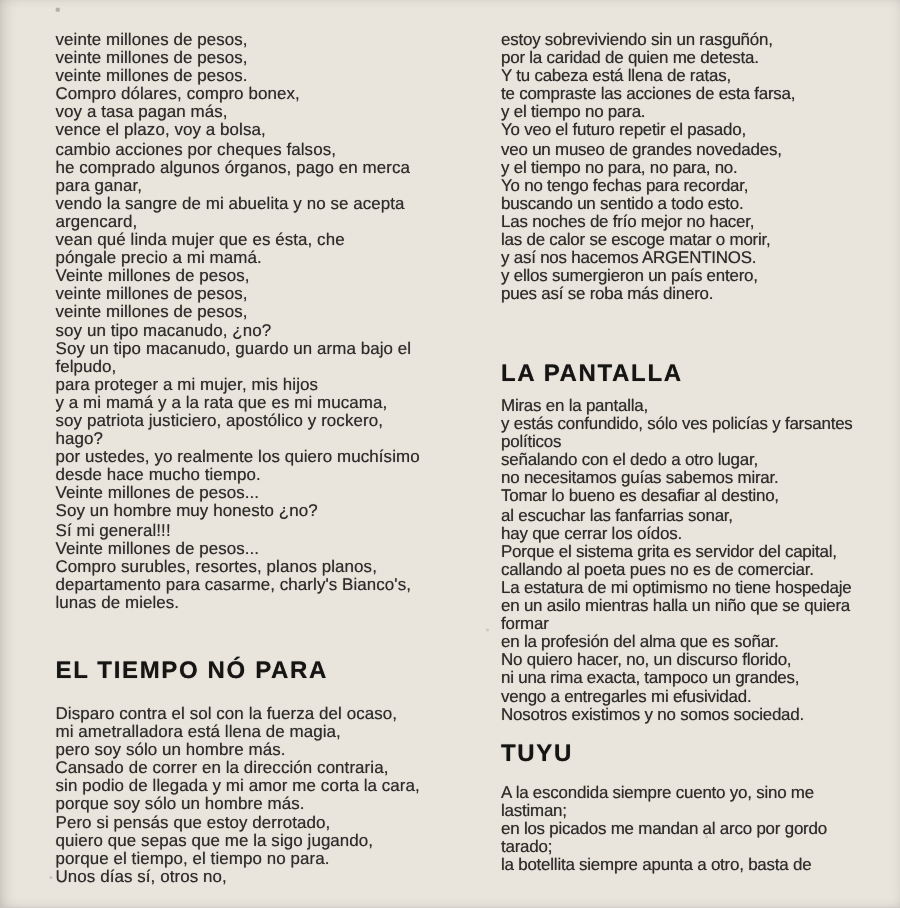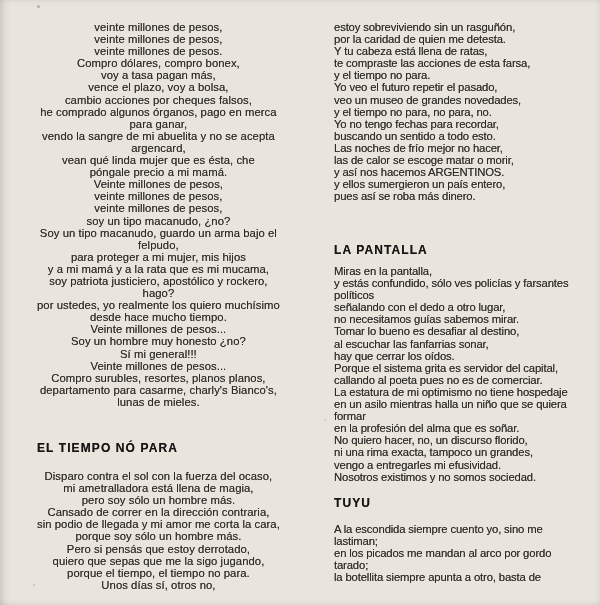--- a/index.html
+++ b/index.html
@@ -10,34 +10,34 @@
     background:#e9e5dd;
     overflow:hidden;
     font-family:"Liberation Sans","DejaVu Sans",sans-serif;
     color:#2e2c29;
     box-shadow:inset 8px 0 10px -7px rgba(60,55,48,.25),
                inset -5px 0 9px -7px rgba(60,55,48,.15),
                inset 0 -5px 9px -7px rgba(60,55,48,.15),
                inset 0 5px 9px -7px rgba(60,55,48,.12);
   }
   .col{position:absolute;top:0;bottom:0;}
-  .col-left{left:37px;width:290px;text-align:center;}
+  .col-left{left:37px;width:290px;}
   .col-right{left:334px;width:264px;}
   .stanza{position:absolute;left:0;}
   .line{
     font-size:11.3px;
     line-height:12.1px;
     white-space:nowrap;
     letter-spacing:.05px;
     text-shadow:0 0 .5px rgba(46,44,41,.65);
   }
   .col-right .line{letter-spacing:-.15px;}
   .heading{
     position:absolute;left:0;margin:0;
-    font-size:12px;line-height:14px;
+    font-size:16px;line-height:14px;
     font-weight:bold;color:#161513;
     letter-spacing:1.1px;
     white-space:nowrap;
     text-shadow:0 0 .5px rgba(20,20,20,.7);
   }
   .speck{position:absolute;border-radius:50%;background:#8a857c;}
 </style>
 </head>
 <body>
 

